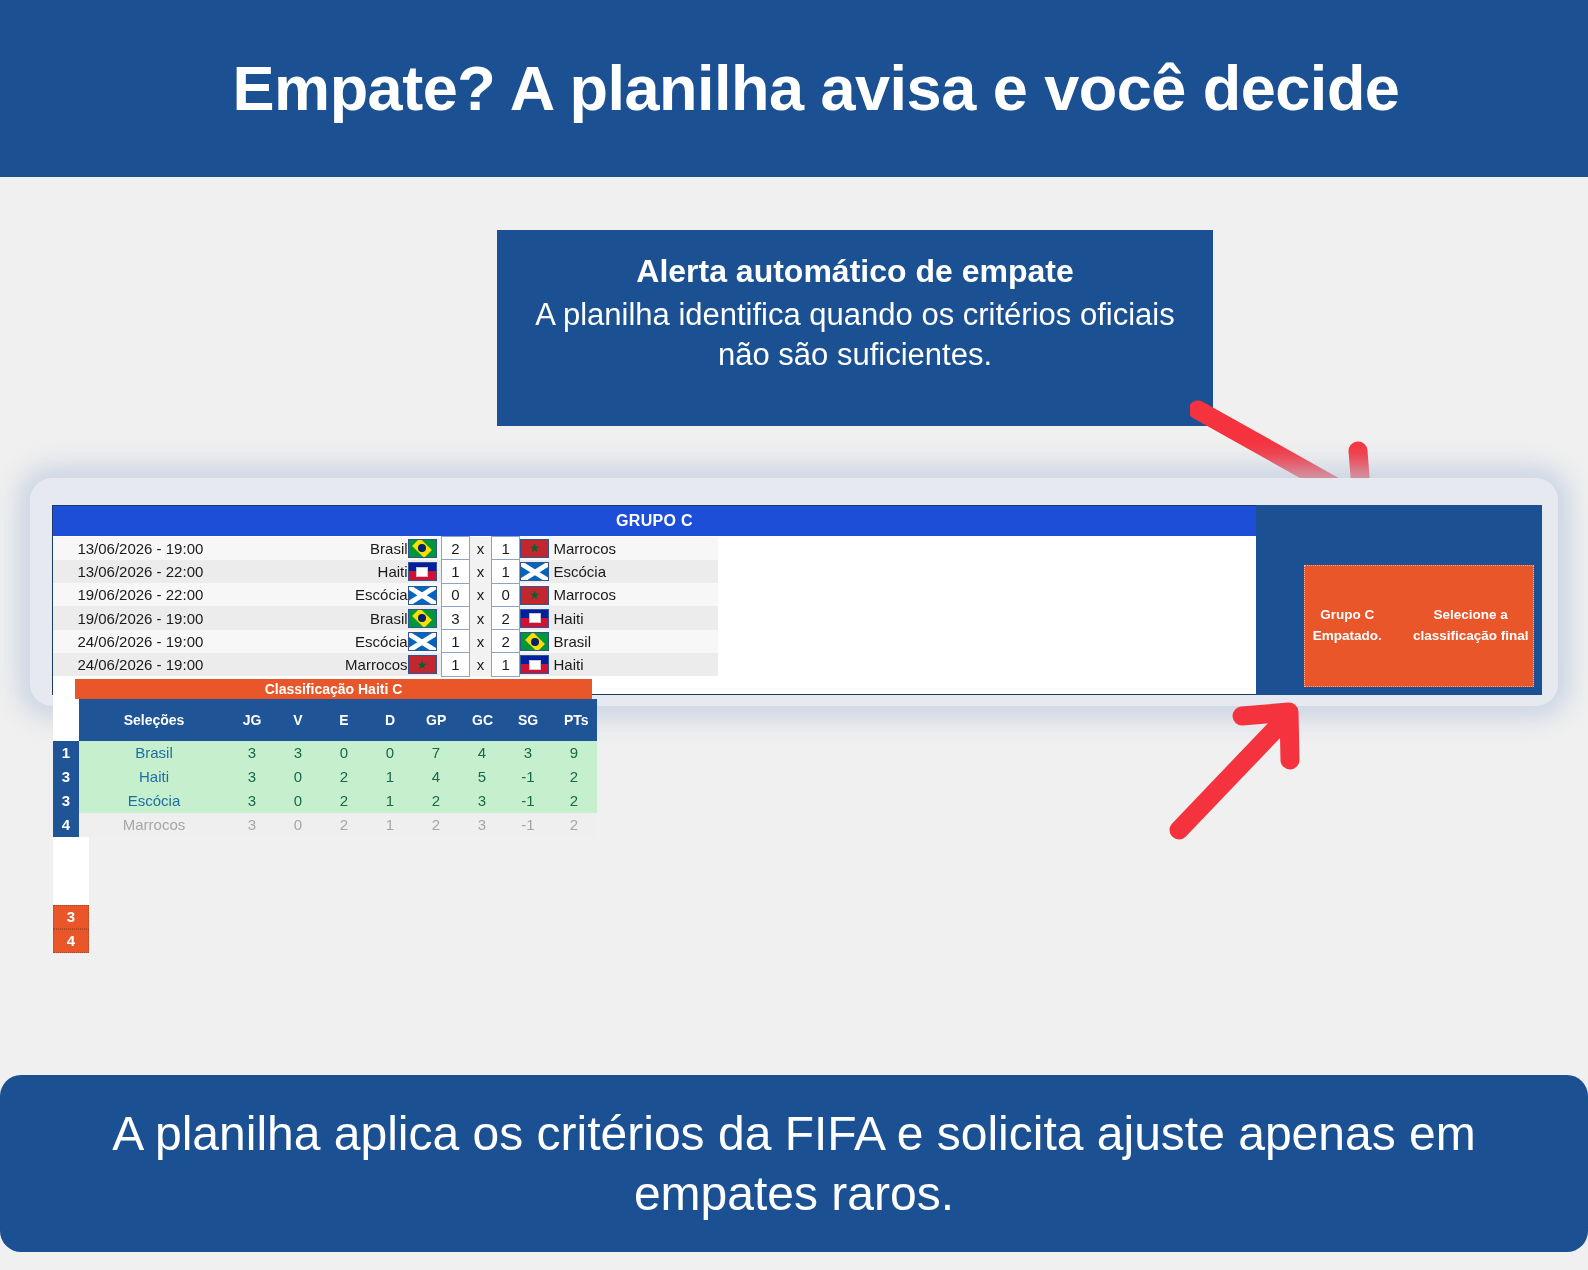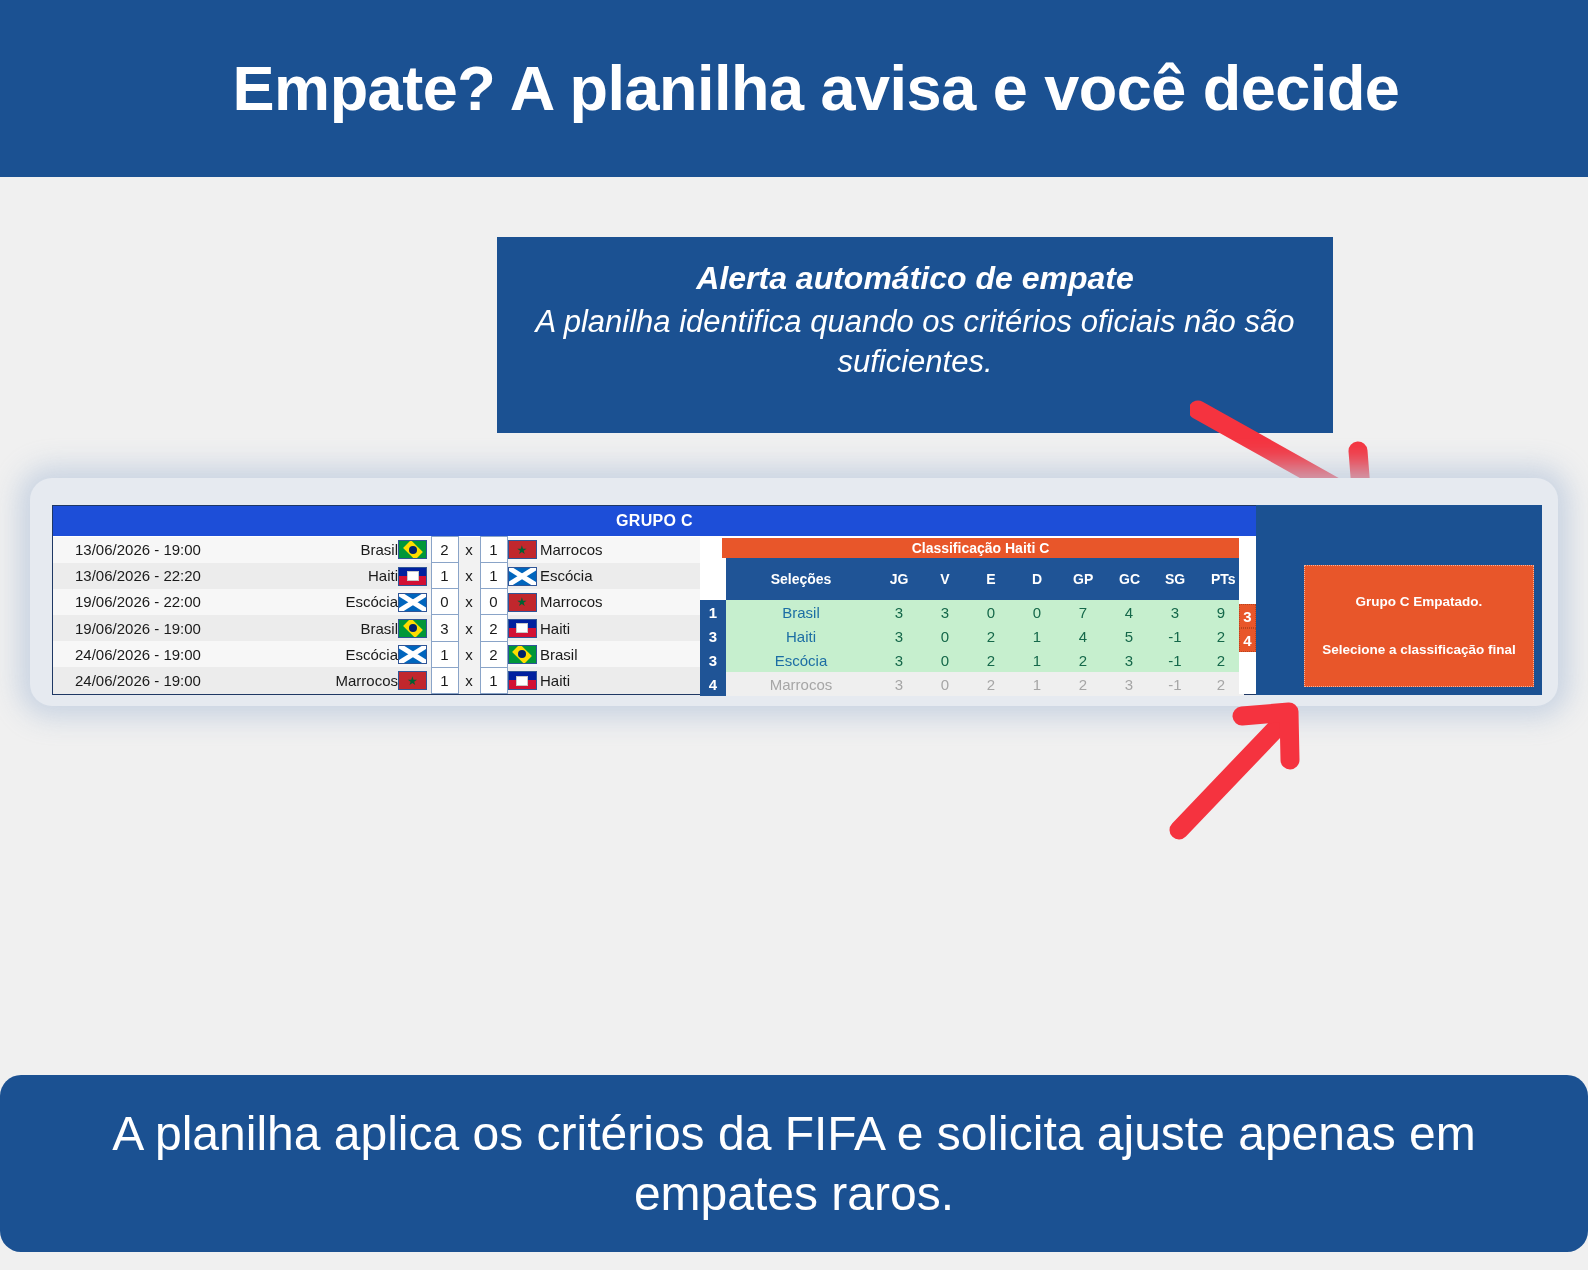--- a/index.html
+++ b/index.html
@@ -55,24 +55,23 @@
     line-height: 1.22;
     margin-bottom: 4px;
   }
   .callout-body {
     font-size: 31px;
     font-weight: normal;
     line-height: 1.28;
   }
 
   #callout-alert {
-    left: 497px; top: 237px;
-    width: 836px;
+    left: 497px; top: 230px;
+    width: 716px;
     height: 196px;
-    font-style: italic;
   }
   #callout-manual {
     left: 703px; top: 822px;
     width: 718px;
     height: 192px;
   }
 
   
   .arrow-svg {
     position: absolute;
@@ -119,20 +118,21 @@
     font-weight: bold;
     display: flex;
     align-items: center;
     justify-content: center;
     letter-spacing: 0.3px;
   }
 
   .sheet-body {
     display: flex;
     height: 158px;
+    flex-direction: column;
   }
 
   
   .matches {
     width: 665px;
     border-collapse: collapse;
     table-layout: fixed;
     background: #ffffff;
   }
   .matches td {
@@ -300,21 +300,21 @@
   .alert-box {
     width: 230px;
     height: 122px;
     background: #E8562A;
     border: 1px dotted #f3b39b;
     color: #ffffff;
     font-size: 13.5px;
     font-weight: bold;
     line-height: 1.55;
     display: flex;
-    flex-direction: column;
+    flex-direction: row;
     align-items: center;
     justify-content: center;
     text-align: center;
     padding: 4px;
     gap: 27px;
   }
 
   
   .bottom-banner {
     position: absolute;
@@ -372,21 +372,21 @@
               <td class="c-date">13/06/2026 - 19:00</td>
               <td class="c-home">Brasil</td>
               <td class="c-fhome flagcell"><span class="flag flag-BRA"></span></td>
               <td class="c-sh">2</td>
               <td class="c-x">x</td>
               <td class="c-sa">1</td>
               <td class="c-faway flagcell"><span class="flag flag-MAR"></span></td>
               <td class="c-away">Marrocos</td>
             </tr>
             <tr>
-              <td class="c-date">13/06/2026 - 22:20</td>
+              <td class="c-date">13/06/2026 - 22:00</td>
               <td class="c-home">Haiti</td>
               <td class="c-fhome flagcell"><span class="flag flag-HAI"></span></td>
               <td class="c-sh">1</td>
               <td class="c-x">x</td>
               <td class="c-sa">1</td>
               <td class="c-faway flagcell"><span class="flag flag-SCO"></span></td>
               <td class="c-away">Escócia</td>
             </tr>
             <tr>
               <td class="c-date">19/06/2026 - 22:00</td>

